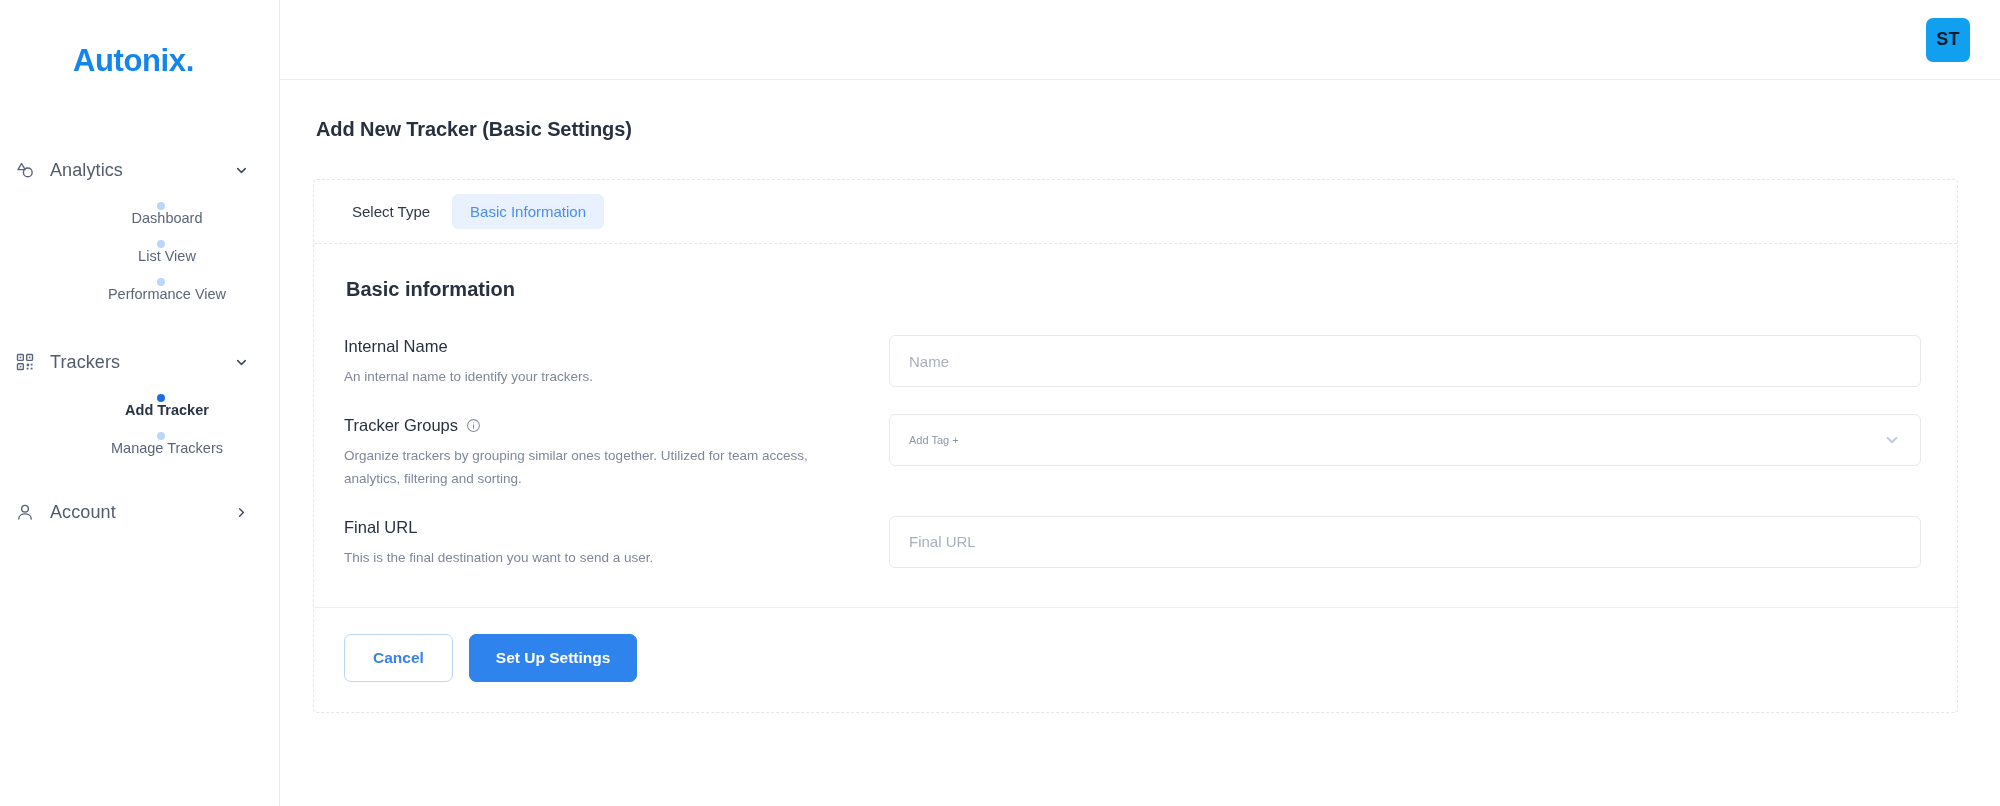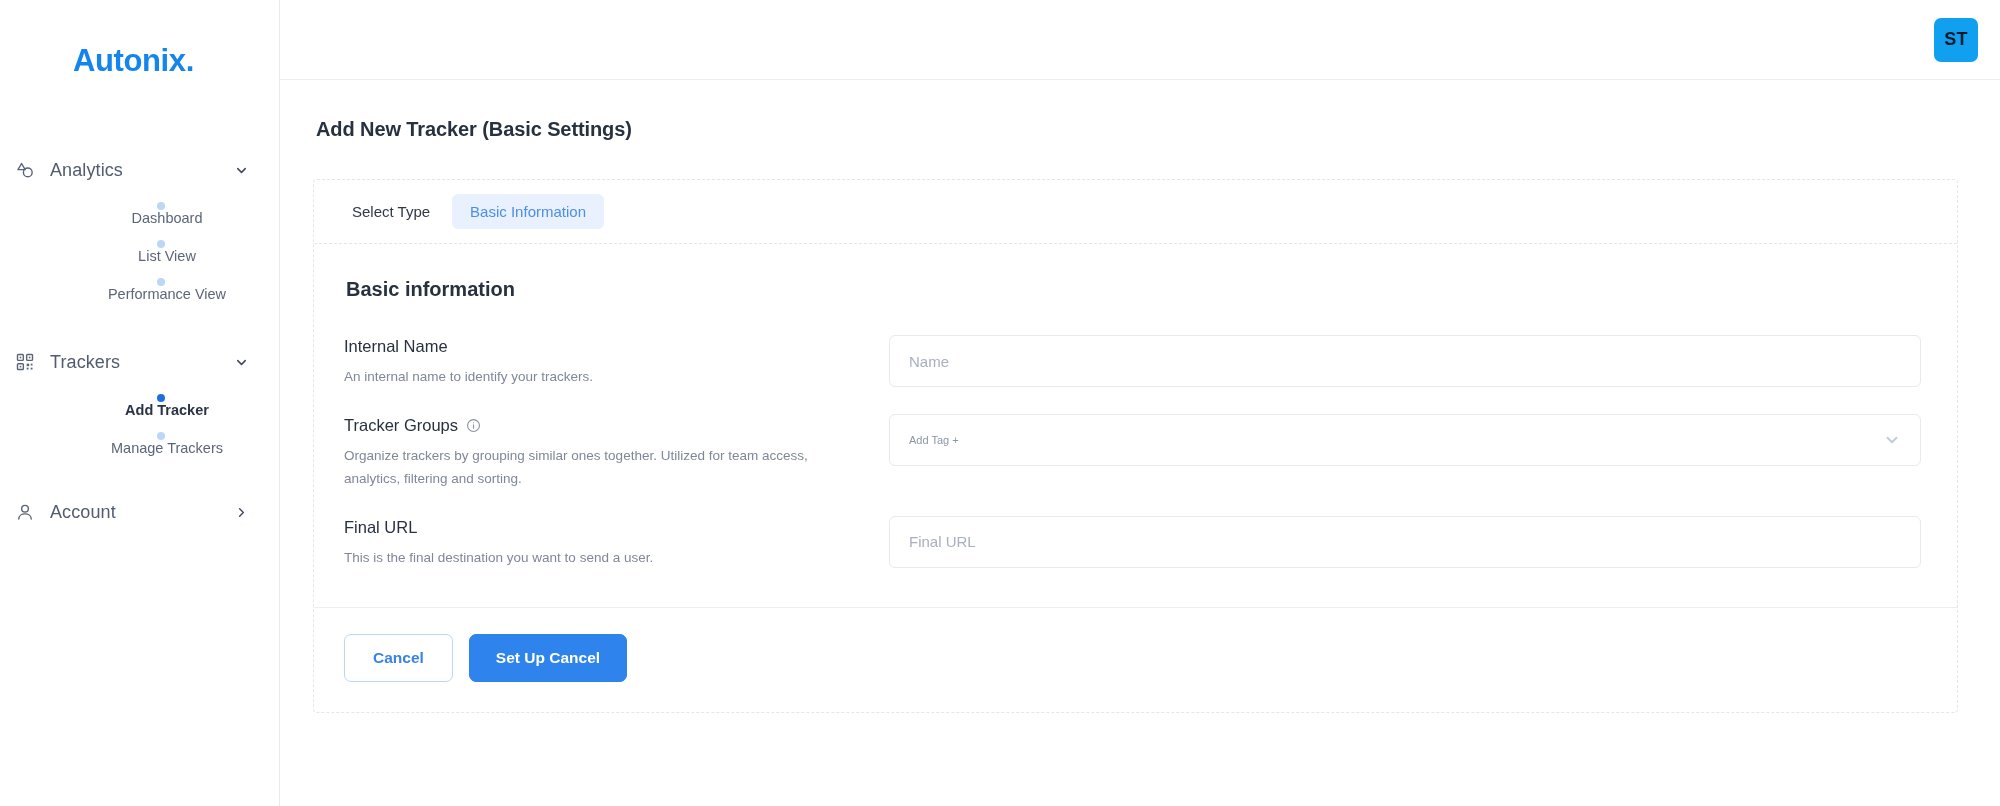--- a/index.html
+++ b/index.html
@@ -118,21 +118,21 @@
     background: #ffffff;
     position: relative;
   }
 
   .topbar {
     height: 80px;
     border-bottom: 1px solid #ebedf1;
     display: flex;
     align-items: center;
     justify-content: flex-end;
-    padding-right: 22px;
+    padding-right: 30px;
   }
   .avatar {
     width: 44px;
     height: 44px;
     border-radius: 7px;
     background: #11a0f0;
     color: #0b1a2b;
     font-size: 18px;
     font-weight: bold;
     display: flex;
@@ -466,19 +466,19 @@
             </div>
             <div class="field-right">
               <input class="input" type="text" placeholder="Final URL" style="">
             </div>
           </div>
 
         </div>
 
         <div class="card-footer">
           <button class="btn btn-secondary">Cancel</button>
-          <button class="btn btn-primary">Set Up Cancel</button>
+          <button class="btn btn-primary">Set Up Settings</button>
         </div>
 
       </div>
     </div>
   </section>
 </div>
 
 </body></html>

